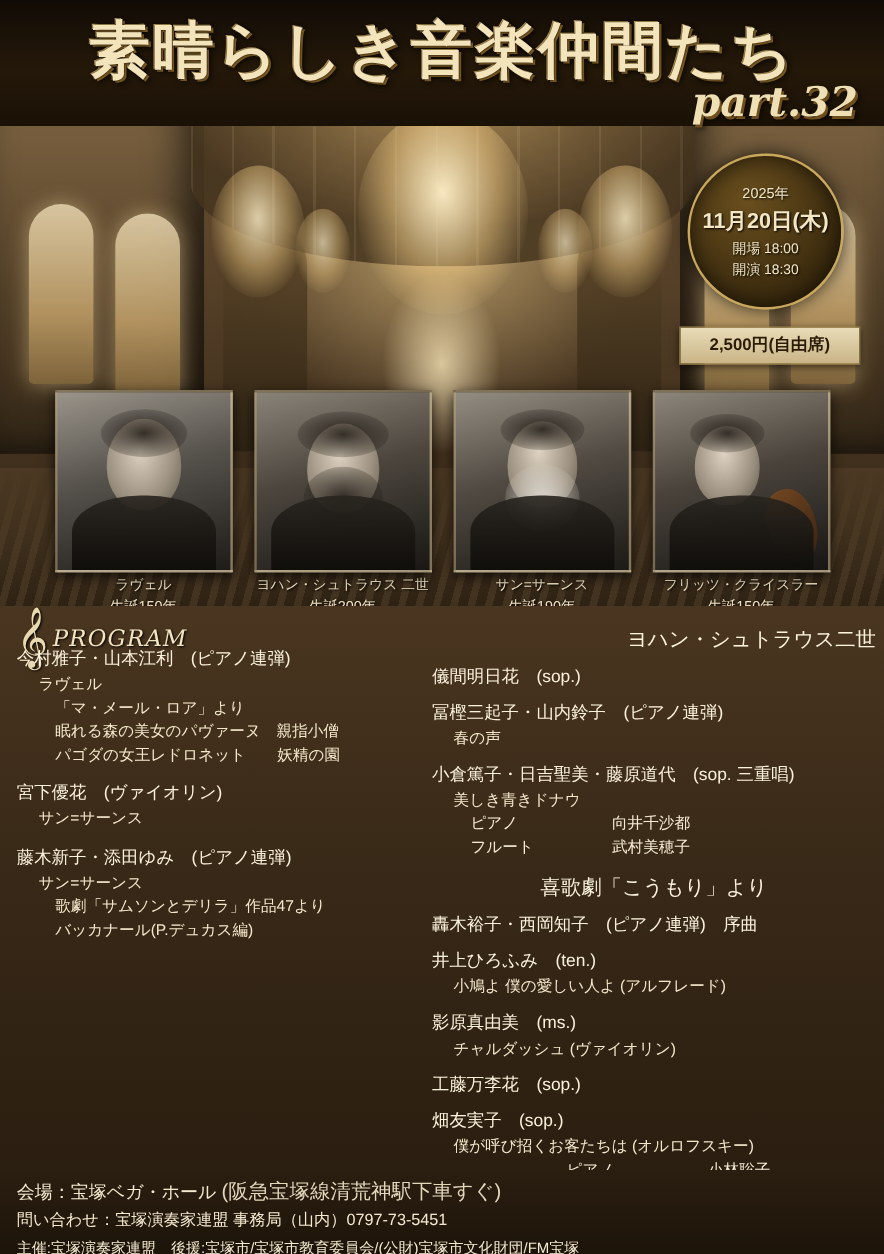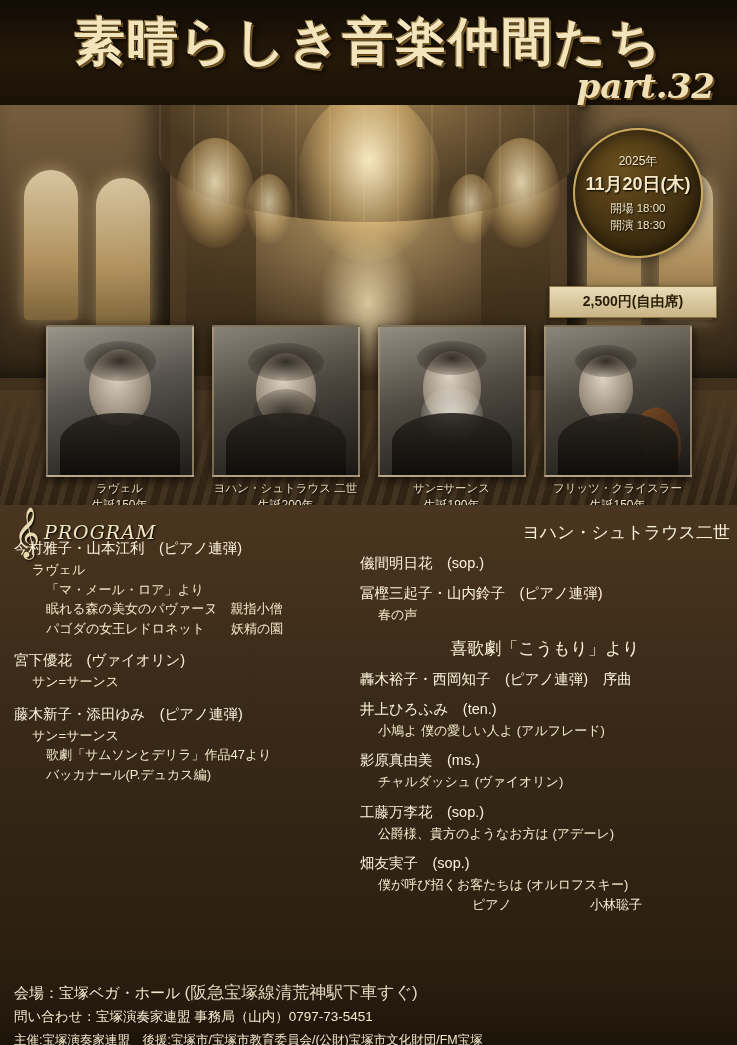--- a/index.html
+++ b/index.html
@@ -172,27 +172,26 @@
     box-shadow:0 0 14px rgba(0,0,0,.7), inset 0 0 18px rgba(0,0,0,.6);
     display:flex; flex-direction:column; align-items:center; justify-content:center;
     color:#f4e7c4;
     text-shadow:1px 1px 2px #000;
   }
   .med-year { font-size:12px; }
   .med-date { font-size:18px; font-weight:bold; margin:2px 0 4px; }
   .med-line { font-size:11.5px; line-height:1.45; }
   .price-plate {
     position:absolute; right:20px; top:272px; z-index:8;
-    width:168px; height:32px;
+    width:151px; height:32px;
     background:linear-gradient(180deg,#e9dcb8,#c9b486);
     border:1px solid #8c7340;
     display:flex; align-items:center; justify-content:center;
     color:#2b1c06; font-size:14px; font-weight:bold;
     box-shadow:0 2px 6px rgba(0,0,0,.6);
-    margin-top:14px;
   }
 
   
   .program {
     position:absolute; left:0; top:505px; width:737px; height:475px;
     background:linear-gradient(180deg,#4a3620 0%,#3a2a18 40%,#2a1e10 100%);
     color:#f6ecd4;
     z-index:5;
   }
   .prog-head {
@@ -365,40 +364,51 @@
 
         <div class="rblk">
           <div class="perf">儀間明日花　(sop.)</div>
         </div>
 
         <div class="rblk">
           <div class="perf">冨樫三起子・山内鈴子　(ピアノ連弾)</div>
           <div class="sub">春の声</div>
         </div>
 
+        <div class="rblk">
+          <div class="perf">小倉篤子・日吉聖美・藤原道代　(sop. 三重唱)</div>
+          <div class="sub">美しき青きドナウ</div>
+          <div class="kv">
+            <span class="k" style="width:118px;">ピアノ</span>
+            <span class="v">向井千沙都</span>
+          </div>
+          <div class="kv">
+            <span class="k" style="width:118px;">フルート</span>
+            <span class="v">武村美穂子</span>
+          </div>
+        </div>
 
         <div class="sect-title2">喜歌劇「こうもり」より</div>
 
         <div class="rblk">
           <div class="perf">轟木裕子・西岡知子　(ピアノ連弾)　序曲</div>
         </div>
 
         <div class="rblk">
           <div class="perf">井上ひろふみ　(ten.)</div>
           <div class="sub">小鳩よ 僕の愛しい人よ (アルフレード)</div>
         </div>
 
         <div class="rblk">
           <div class="perf">影原真由美　(ms.)</div>
           <div class="sub">チャルダッシュ (ヴァイオリン)</div>
         </div>
 
         <div class="rblk">
           <div class="perf">工藤万李花　(sop.)</div>
-          <div class="sub">公爵様、貴方のようなお方は (アデーレ)</div>
         </div>
 
         <div class="rblk">
           <div class="perf">畑友実子　(sop.)</div>
           <div class="sub">僕が呼び招くお客たちは (オルロフスキー)</div>
           <div class="kv">
             <span class="k" style="width:118px; margin-left:80px;">ピアノ</span>
             <span class="v">小林聡子</span>
           </div>
         </div>

